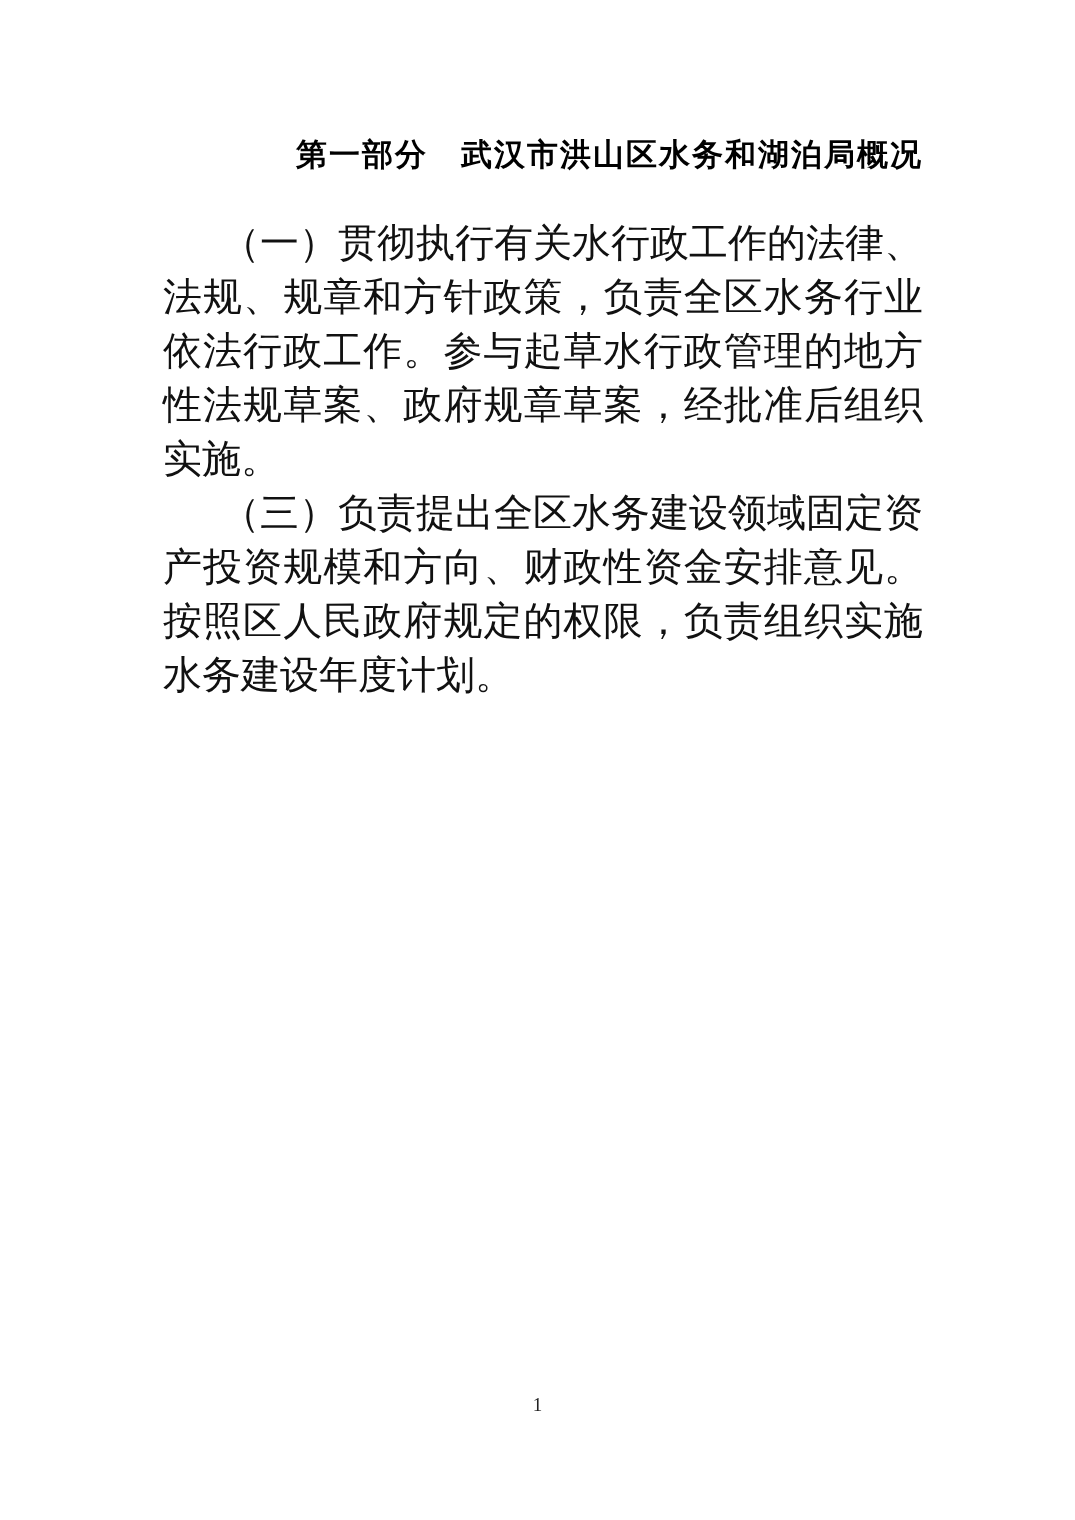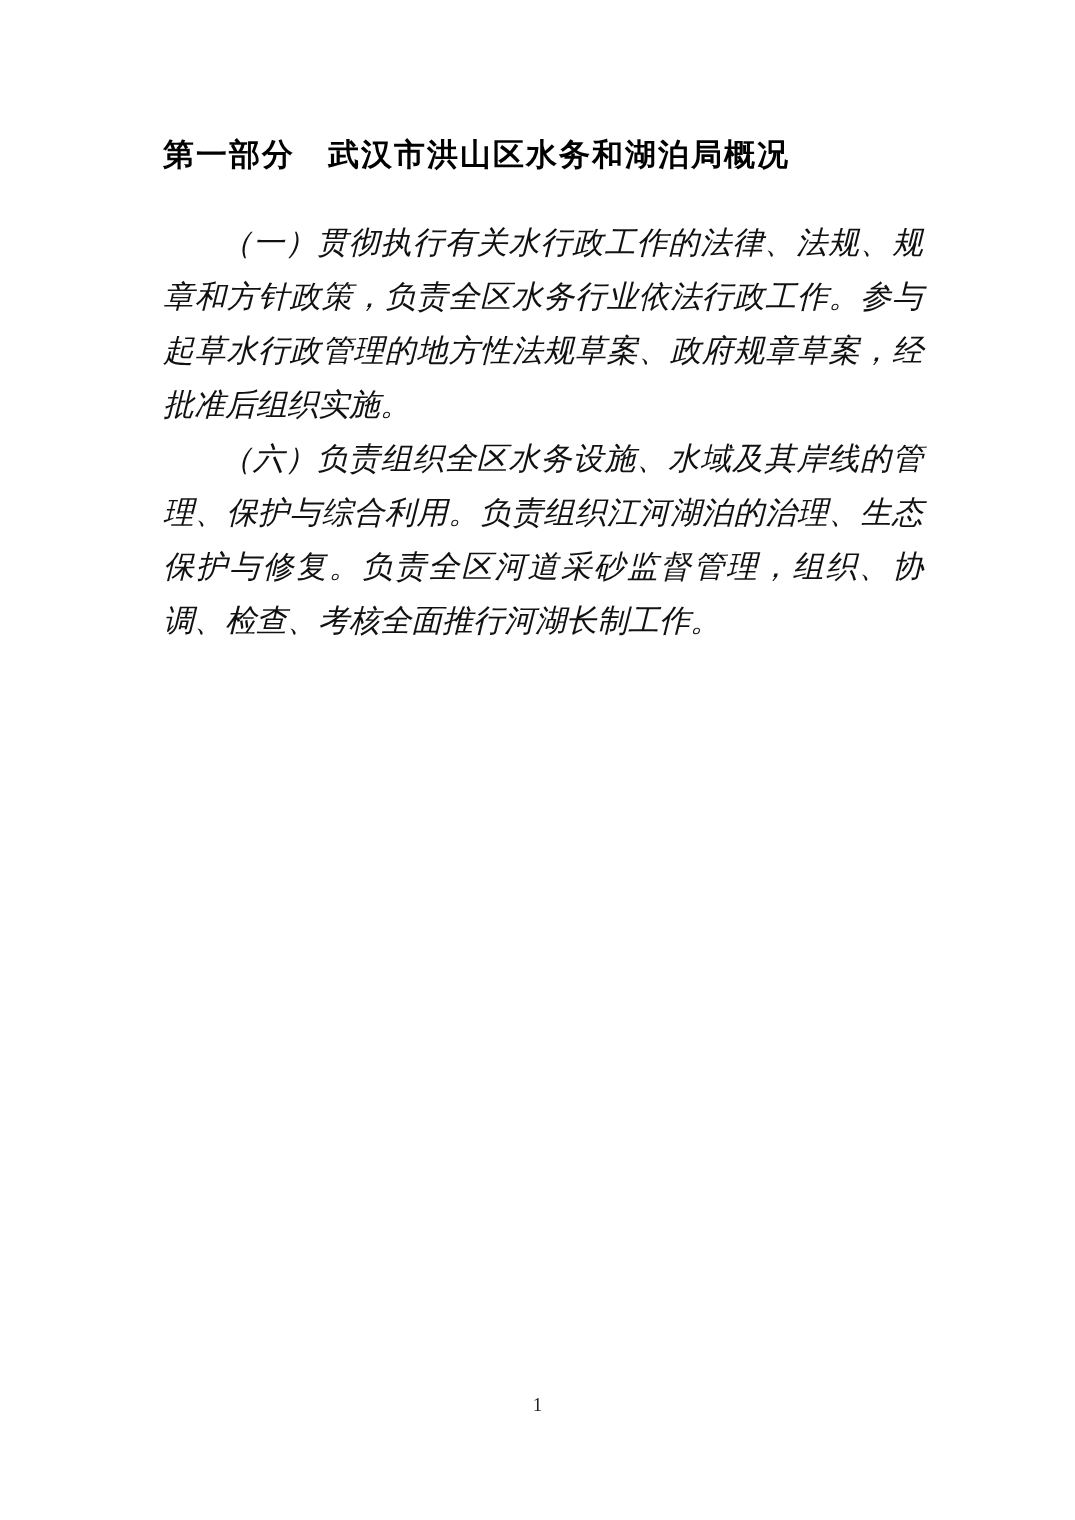--- a/index.html
+++ b/index.html
@@ -12,21 +12,21 @@
     width: 1075px;
     height: 1520px;
     background: #ffffff;
     box-sizing: border-box;
     padding: 132px 152px 0 163px;
     color: #000000;
     overflow: hidden;
   }
   .doc-title {
     margin: 0;
-    text-align: left;
+    text-align: right;
     font-family: "Liberation Sans", sans-serif;
     font-weight: bold;
     font-size: 31px;
     line-height: 46px;
     letter-spacing: 2px;
     color: #000000;
     white-space: pre-wrap;
   }
   .section-heading {
     margin: 68px 0 0 0;
@@ -34,26 +34,25 @@
     font-family: "Liberation Sans", sans-serif;
     font-weight: bold;
     font-size: 30px;
     line-height: 44px;
     letter-spacing: 2px;
     color: #000000;
   }
   .body-text {
     margin-top: 38px;
     font-family: "Liberation Serif", serif;
-    font-size: 31px;
+    font-size: 39px;
     line-height: 54px;
     text-align: justify;
     text-justify: inter-ideograph;
     color: #111111;
-    font-style: italic;
   }
   .body-text p {
     margin: 0;
     padding: 0;
     text-indent: 58px;
   }
   .page-number {
     position: absolute;
     bottom: 104px;
     left: 0;
@@ -67,18 +66,18 @@
 </head>
 <body>
 
 <div class="page">
 
   <h1 class="doc-title">第一部分　武汉市洪山区水务和湖泊局概况</h1>
 
 
   <div class="body-text">
     <p>（一）贯彻执行有关水行政工作的法律、法规、规章和方针政策，负责全区水务行业依法行政工作。参与起草水行政管理的地方性法规草案、政府规章草案，经批准后组织实施。</p>
-    <p>（六）负责组织全区水务设施、水域及其岸线的管理、保护与综合利用。负责组织江河湖泊的治理、生态保护与修复。负责全区河道采砂监督管理，组织、协调、检查、考核全面推行河湖长制工作。</p>
+    <p>（三）负责提出全区水务建设领域固定资产投资规模和方向、财政性资金安排意见。按照区人民政府规定的权限，负责组织实施水务建设年度计划。</p>
   </div>
 
   <div class="page-number">1</div>
 
 </div>
 
 </body></html>

